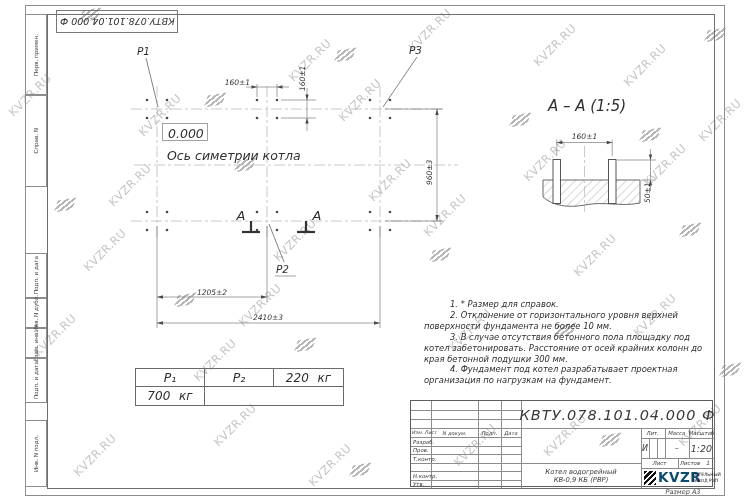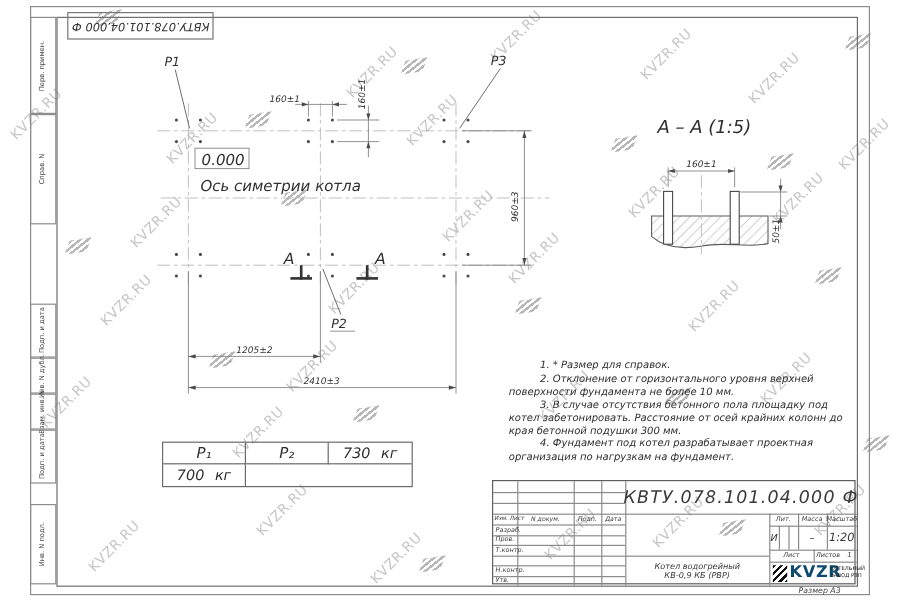--- a/index.html
+++ b/index.html
@@ -258,21 +258,21 @@
 <div id="notes">
   <p class="note">1. * Размер для справок.</p>
   <p class="note">2. Отклонение от горизонтального уровня верхней поверхности фундамента не более 10 мм.</p>
   <p class="note">3. В случае отсутствия бетонного пола площадку под котел забетонировать. Расстояние от осей крайних колонн до края бетонной подушки 300 мм.</p>
   <p class="note">4. Фундамент под котел разрабатывает проектная организация по нагрузкам на фундамент.</p>
 </div>
 
 <div id="loads">
   <div class="lh">P₁</div>
   <div class="lh">P₂</div>
-  <div class="lv">730 кг</div>
+  <div class="lv">220 кг</div>
   <div class="lv">700 кг</div>
 </div>
 
 <div id="tb">
 
   <div class="vl" style="left:20px;top:0;height:87px;"></div>
   <div class="vl" style="left:67px;top:0;height:87px;"></div>
   <div class="vl" style="left:90px;top:0;height:87px;"></div>
   <div class="vl" style="left:110px;top:0;height:87px;"></div>
   <div class="hl" style="left:0;top:9px;width:110px;"></div>

